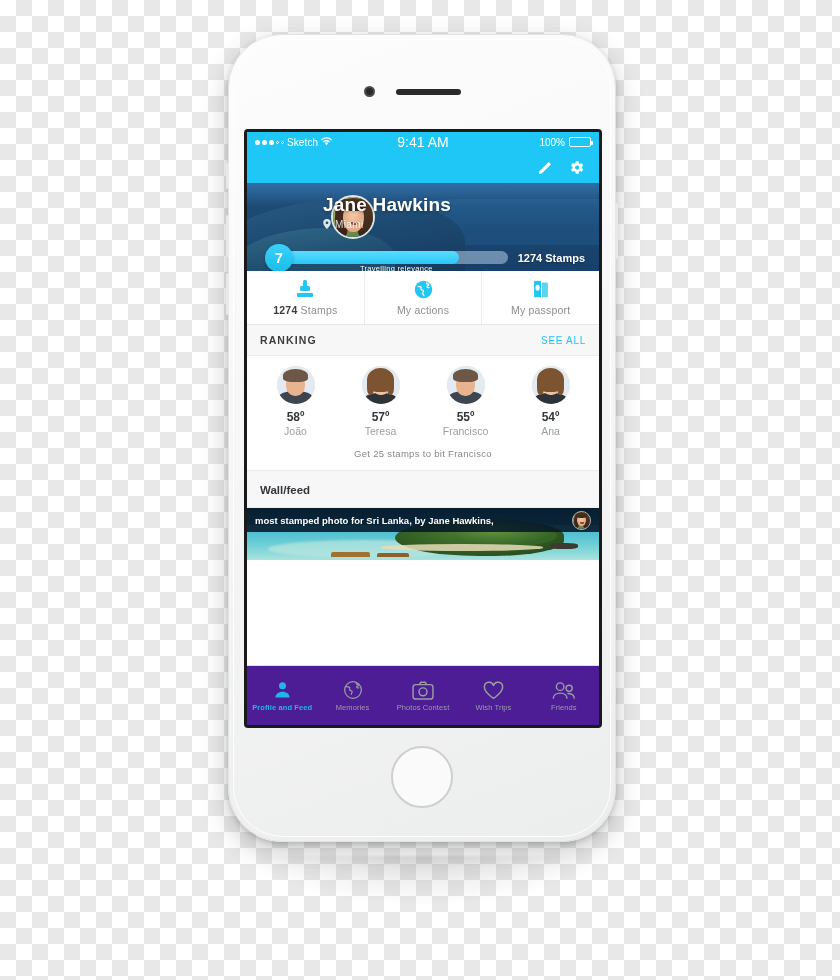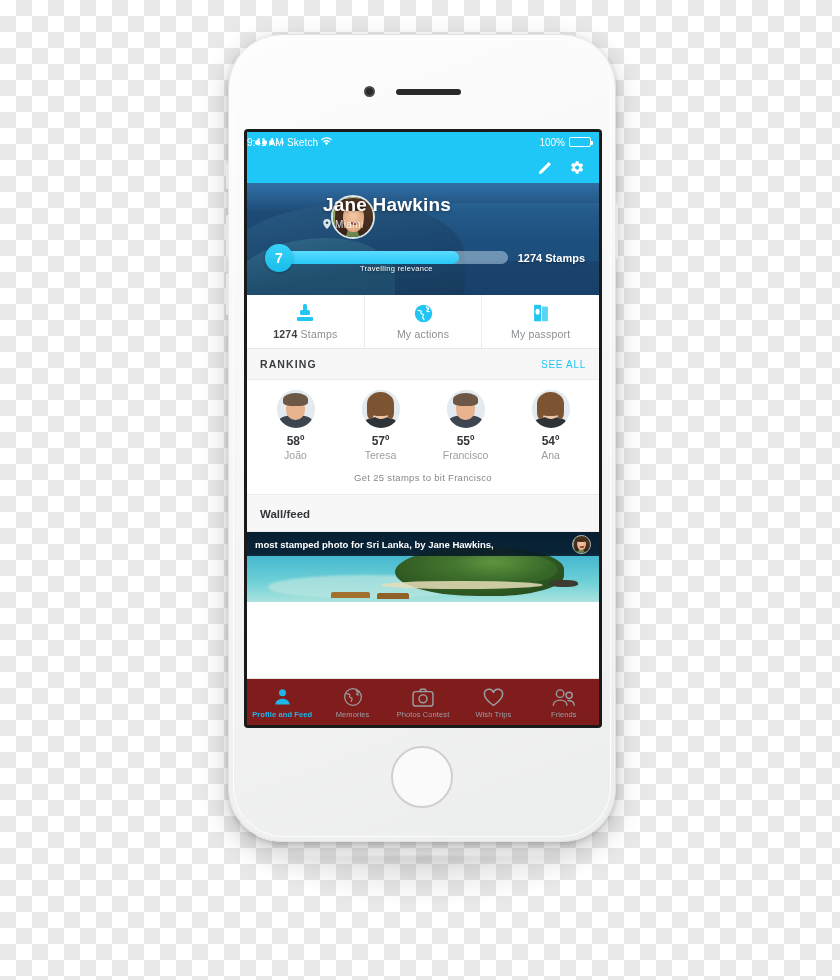--- a/index.html
+++ b/index.html
@@ -76,22 +76,22 @@
     display: flex; align-items: center; padding: 0 8px;
     font-size: 10px; position: relative;
   }
   .sb-left { display: flex; align-items: center; gap: 3px; }
   .sig-dots { display: flex; gap: 2px; align-items: center; }
   .dot { width: 5px; height: 5px; border-radius: 50%; background:#fff; }
   .dot.hollow { background: transparent; border: 1px solid #fff; width:3px;height:3px;}
   .carrier { font-size: 10px; letter-spacing: .1px; }
   .wifi { font-size: 10px; }
   .sb-time {
-    position: absolute; left: 0; right: 0; text-align: left;
-    font-size: 10px; font-weight: 500;
+    position: absolute; left: 0; right: 0; text-align: center;
+    font-size: 14px; font-weight: 500;
   }
   .sb-right { margin-left:auto; display:flex; align-items:center; gap:4px; z-index:2;}
   .battery {
     width: 22px; height: 10px; border: 1px solid #fff; border-radius: 2px;
     position: relative; padding: 1px;
   }
   .battery::after {
     content:''; position:absolute; right:-3px; top:3px;
     width:2px; height:4px; background:#fff; border-radius:0 1px 1px 0;
   }
@@ -100,21 +100,21 @@
   
   .actionbar {
     height: 31px; background: #1ec7f5;
     display: flex; align-items: center; justify-content: flex-end;
     gap: 14px; padding-right: 14px;
   }
   .act-icon { width: 17px; height: 17px; cursor: pointer; }
 
   
   .profile-header {
-    position: relative; height: 112px; overflow: hidden;
+    position: relative; height: 88px; overflow: hidden;
     background: linear-gradient(180deg,#23527e 0%,#1d4a75 28%,#1b4570 55%,#17406a 100%);
   }
   .hdr-land {
     position:absolute; left:-8%; bottom:-4px; width:70%; height:86%;
     background: linear-gradient(170deg,#2b5d86 0%,#1d4a72 45%,#16395b 100%);
     border-radius: 56% 40% 8% 0 / 70% 56% 10% 0;
     opacity:.95;
   }
   .hdr-land2 {
     position:absolute; left:-4%; bottom:-8px; width:46%; height:58%;
@@ -279,21 +279,21 @@
   .wall-title { font-size: 11.5px; font-weight:700; color:#33363a; }
   .feed-item {
     display:flex; gap:9px; align-items:center; padding: 9px 13px;
     background:#fff; border-bottom:1px solid #e9e9e9;
   }
   .feed-av { width:31px; height:31px; border-radius:50%; overflow:hidden; flex:none; position:relative;}
   .feed-text { font-size: 10.5px; color:#4a4e52; line-height:1.45; }
   .feed-link { color:#2aa9e0; }
 
   
-  .photo-card { position:relative; height: 70px; overflow:hidden; }
+  .photo-card { position:relative; height: 52px; overflow:hidden; }
   .pc-caption {
     position:absolute; left:0; right:0; top:0; height:24px; z-index:3;
     background: rgba(6,24,40,.88);
     display:flex; align-items:center; padding: 0 8px; gap:6px;
   }
   .pc-caption-text { color:#fff; font-size: 9.5px; font-weight:600; flex:1; white-space:nowrap; }
   .pc-av { width:19px; height:19px; border-radius:50%; overflow:hidden; flex:none; position:relative;
            border:1px solid rgba(255,255,255,.7); }
   .pc-img { position:absolute; inset:0; background: linear-gradient(180deg,#1b4f78 0%,#2b8cb4 40%,#3fb3c9 78%,#7fd4d8 100%); }
   .pc-sea { position:absolute; left:0; right:0; top:32%; height:68%;
@@ -314,21 +314,21 @@
              background:#e8ddb8; border-radius:50%; opacity:.85; }
   .pc-hut1 { position:absolute; left:24%; bottom:6%; width:11%; height:9%;
              background:#a2702f; border-radius:2px 2px 0 0; }
   .pc-hut2 { position:absolute; left:37%; bottom:5%; width:9%; height:8%;
              background:#8e6128; border-radius:2px 2px 0 0; }
   .pc-rock { position:absolute; right:6%; bottom:22%; width:8%; height:10%;
              background:#3d3a30; border-radius:40%; }
 
   
   .tabbar {
-    position:absolute; left:0; right:0; bottom:0; height:47px; background:#7f1d1d;
+    position:absolute; left:0; right:0; bottom:0; height:60px; background:#4c1d95;
     display:flex; border-top:1px solid #e3e3e3;
   }
   .tab {
     flex:1; display:flex; flex-direction:column; align-items:center; justify-content:center;
     gap:3px; cursor:pointer;
   }
   .tab-ico { height:21px; display:flex; align-items:flex-end; }
   .tab-lbl { font-size: 7.5px; color:#9a9ea1; letter-spacing:.1px; }
   .tab.active .tab-lbl { color:#21b6ea; font-weight:600; }
 

